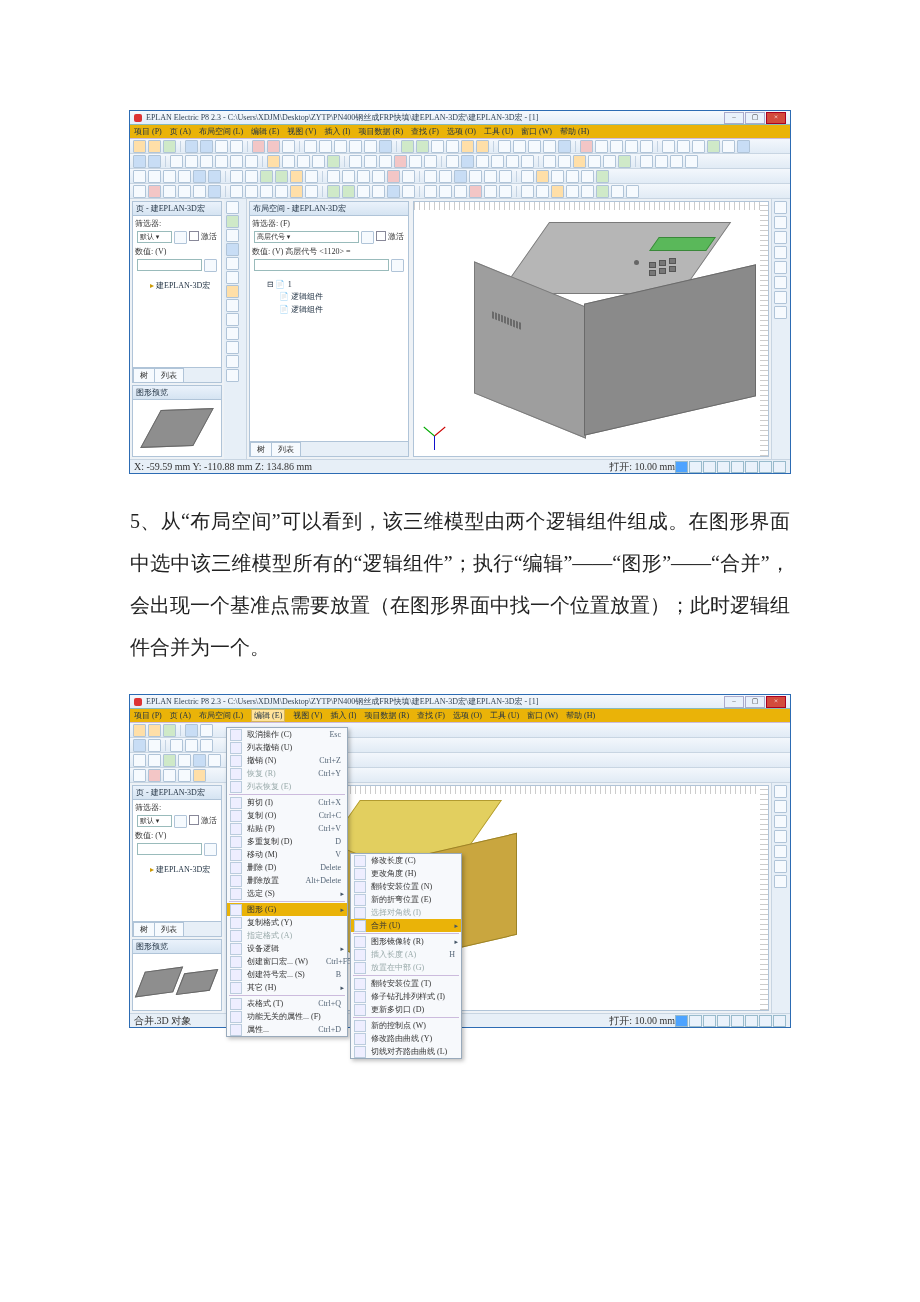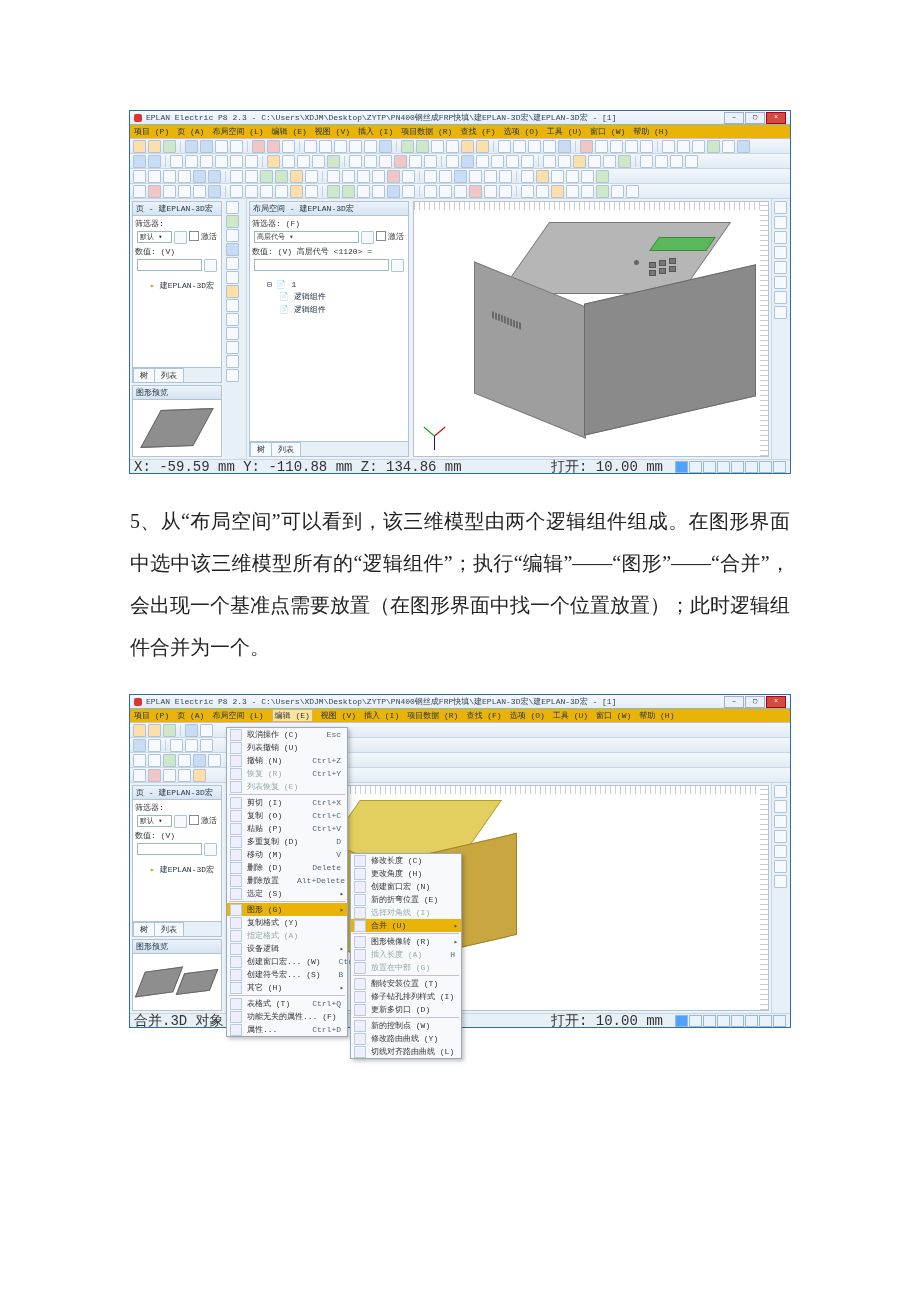--- a/index.html
+++ b/index.html
@@ -1,17 +1,17 @@
 <!DOCTYPE html>
 <html><head>
 <meta charset="utf-8">
 <style>
   body{margin:0;background:#fff;font-family:"SimSun","宋体",serif;color:#222}
   .page{width:920px;margin:0 auto;padding:110px 105px 120px 105px;box-sizing:border-box}
-  .screenshot{width:660px;margin:0 auto;border:1px solid #2c6bb3;background:#eef4fa;font-family:Liberation Mono, monospace;font-size:8px;color:#333}
+  .screenshot{width:660px;margin:0 auto;border:1px solid #2c6bb3;background:#eef4fa;font-family:Liberation Serif, serif;font-size:8px;color:#333}
   .titlebar{background:linear-gradient(#f6f9fd,#e3edf8);height:13px;display:flex;align-items:center;padding:0 4px;border-bottom:1px solid #8bb}
   .title-icon{width:8px;height:8px;background:#d33;border-radius:2px;margin-right:4px}
   .title-text{flex:1;white-space:nowrap;overflow:hidden;text-overflow:ellipsis;color:#345}
   .winbtns{display:flex;gap:1px}
   .winbtn{width:18px;height:10px;border:1px solid #aac;background:#e9f1fb;font-size:7px;text-align:center;line-height:9px}
   .winbtn.close{background:#d34b3c;color:#fff;border-color:#a02}
   .menubar{background:#eab308;height:13px;padding:0 4px;display:flex;gap:8px;align-items:center;border-bottom:1px solid #cbd}
   .menu-item{color:#234}
   .toolbar{background:linear-gradient(#f3f7fc,#e1ebf5);height:14px;border-bottom:1px solid #c8d5e2;display:flex;align-items:center;gap:2px;padding:0 3px;overflow:hidden}
   .tbtn{width:11px;height:11px;border:1px solid #b0c4d8;background:#f6fafe;border-radius:1px}
@@ -51,21 +51,21 @@
   .box-side{position:absolute;background:#8a8a8a;border:1px solid #6a6a6a}
   .vents{position:absolute;display:flex;gap:1px}
   .vent{width:2px;height:7px;background:#6a6a6a}
   .display{position:absolute;background:#5ab85a;border:1px solid #3a883a}
   .knob{position:absolute;width:5px;height:5px;background:#666;border-radius:50%}
   .btnsq{position:absolute;width:5px;height:4px;background:#777;border:1px solid #555}
   .rule{position:absolute;background:repeating-linear-gradient(90deg,#ccc 0,#ccc 1px,#fff 1px,#fff 5px)}
   .rule.h{left:0;right:0;top:0;height:8px}
   .rule.v{top:0;bottom:0;right:0;width:8px;background:repeating-linear-gradient(0deg,#ccc 0,#ccc 1px,#fff 1px,#fff 5px)}
   .right-tools{width:14px;background:#e7eff7;display:flex;flex-direction:column;gap:2px;padding:2px;border-left:1px solid #c8d5e2}
-  .statusbar{height:13px;background:#e7eff7;border-top:1px solid #c8d5e2;display:flex;align-items:center;padding:0 4px;font-size:14px;gap:12px}
+  .statusbar{height:13px;background:#e7eff7;border-top:1px solid #c8d5e2;display:flex;align-items:center;padding:0 4px;font-size:10px;gap:0}
   .statusbar .spacer{flex:1}
   .status-pill{display:flex;gap:1px}
   .status-pill .p{width:11px;height:10px;border:1px solid #9bc;background:#eaf2fb}
   .status-pill .p.on{background:#4da3ff;color:#fff}
 
   .bodytext{margin:26px auto 26px auto;width:660px;font-size:20px;line-height:2.1;color:#222;text-align:justify}
 
   
   .dropdown{position:absolute;background:#f7f9fc;border:1px solid #9ab;box-shadow:2px 2px 4px rgba(0,0,0,.25);font-size:8px;z-index:20}
   .dd-item{display:flex;align-items:center;padding:1px 6px 1px 20px;position:relative;white-space:nowrap}
@@ -669,21 +669,21 @@
             <div class="dd-item">
               <span class="dd-icon"></span>
               <span>修改长度 (C)</span>
             </div>
             <div class="dd-item">
               <span class="dd-icon"></span>
               <span>更改角度 (H)</span>
             </div>
             <div class="dd-item">
               <span class="dd-icon"></span>
-              <span>创建窗口宏 (N)</span>
+              <span>翻转安装位置 (N)</span>
             </div>
             <div class="dd-item">
               <span class="dd-icon"></span>
               <span>新的折弯位置 (E)</span>
             </div>
             <div class="dd-item" style="color: rgb(153, 170, 170);">
               <span class="dd-icon"></span>
               <span>选择对角线 (I)</span>
             </div>
             <div class="dd-item hi sub">

